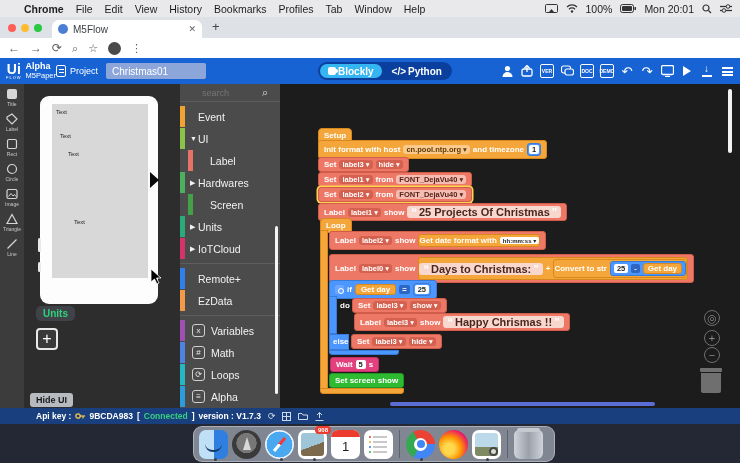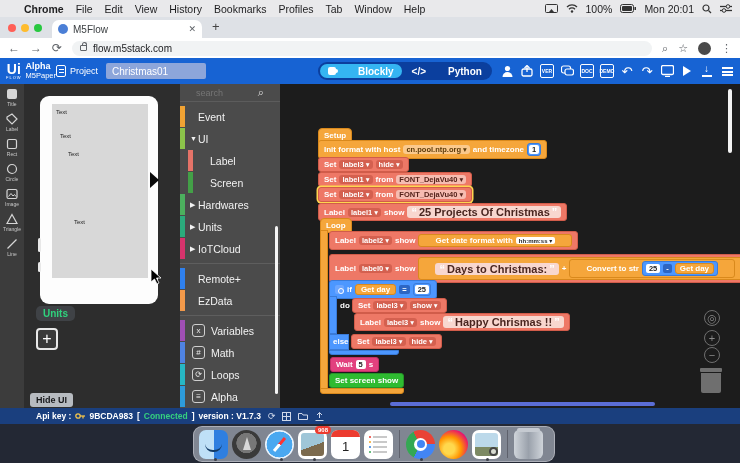--- a/index.html
+++ b/index.html
@@ -43,21 +43,21 @@
   .alpha .a { font-size:9px; font-weight:bold; }
   .alpha .d { font-size:7.5px; }
   .proj { display:flex; align-items:center; gap:4px; font-size:9px; margin-right:8px; }
   .docicon { width:10px; height:12px; border:1px solid #fff; border-radius:2px; position:relative; }
   .docicon::after { content:''; position:absolute; left:2px; top:3px; width:5px; height:1px;
     background:#fff; box-shadow:0 3px 0 #fff; }
   #projname { width:100px; height:16px; background:#8da6da; border:none; border-radius:2px;
     color:#fff; font-size:10px; padding:0 6px; font-family:inherit; }
   #modepill { margin-left:112px; background:#0b3f9e; border-radius:12px; height:18px;
     display:flex; align-items:center; padding:2px; gap:2px; }
-  .mode { display:flex; align-items:center; gap:22px; font-size:10px; font-weight:bold;
+  .mode { display:flex; align-items:center; gap:2px; font-size:10px; font-weight:bold;
     padding:0 8px; height:14px; border-radius:10px; }
   .mode.active { background:#35b5f2; }
   .puzzle { width:8px; height:8px; background:#fff; border-radius:2px; position:relative; }
   .puzzle::after { content:''; position:absolute; right:-2px; top:2px; width:4px; height:4px;
     border-radius:50%; background:#fff; }
   #hdricons { margin-left:auto; display:flex; align-items:center; gap:6px; }
   .hic { width:14px; height:14px; display:flex; align-items:center; justify-content:center;
     color:#fff; font-size:10px; }
   .badgeic { border:1px solid #fff; border-radius:2px; font-size:5px; font-weight:bold;
     padding:1px 1px; line-height:1; }
@@ -85,21 +85,21 @@
     border-left:9px solid #0a0a0a; border-top:8px solid transparent; border-bottom:8px solid transparent; }
   #unitsbadge { position:absolute; left:12px; top:222px; background:#3f4246; color:#2fd27d;
     font-weight:bold; font-size:10px; padding:2px 7px; border-radius:5px; }
   #addunit { position:absolute; left:12px; top:244px; width:22px; height:22px; border:2px solid #e8e8e8;
     border-radius:4px; color:#fff; font-size:16px; line-height:17px; text-align:center; background:#393939; }
   #hideui { position:absolute; left:6px; top:309px; background:#b7bbc0; color:#17181a;
     font-weight:bold; font-size:9px; padding:2px 6px; border-radius:3px; }
   
   #catpanel { position:absolute; left:180px; top:84px; width:100px; height:324px; background:#4b4b4b;
     color:#f2f2f2; overflow:hidden; }
-  #searchrow { display:flex; align-items:center; height:18px; padding:0 16px; border-bottom:1px solid #5c5c5c; }
+  #searchrow { display:flex; align-items:center; height:18px; padding:0 22px; border-bottom:1px solid #5c5c5c; }
   #searchrow input { flex:1; background:transparent; border:none; color:#ddd; font-size:9px;
     font-family:inherit; outline:none; width:60px; }
   .cat { display:flex; align-items:center; margin:7px 0; position:relative; min-height:15px; }
   .cat .bar { position:absolute; left:0; top:-3px; width:5px; height:21px; }
   .cat .arr { font-size:7px; margin-left:10px; width:8px; }
   .cat .noarr { margin-left:18px; }
   .cat .name { font-size:10.5px; }
   .cat .cicon { width:13px; height:13px; border:1px solid #cfcfcf; border-radius:3px; margin:0 6px 0 12px;
     font-size:8px; display:flex; align-items:center; justify-content:center; color:#e8e8e8; }
   .cat.child .name { margin-left:30px; }
@@ -117,21 +117,21 @@
   .green  { background:#2fbb31; border:1px solid #259427; }
   .selected { box-shadow:0 0 0 1.5px #ffd54f; }
   .chip { background:#d4604f; border-radius:3px; padding:0 3px; font-size:7.5px; }
   .chip.lightS { background:#f6bcb1; color:#55241c; }
   .chip.lightO { background:#fbc98c; color:#5c3a08; }
   .numbox { background:#fff; color:#222; border-radius:2px; padding:0 3px; font-size:7.5px; }
   .numwrap { background:#4c97ff; border:1px solid #3a7bd8; border-radius:3px; padding:1px; display:inline-flex; }
   .str { background:#f8d7cf; color:#4a2620; border-radius:3px; padding:0 4px; font-size:11px; }
   .str::before { content:'\201C'; color:#fff; margin-right:2px; }
   .str::after  { content:'\201D'; color:#fff; margin-left:2px; }
-  .inner-or { background:#f5a63b; border:1px solid #d9891c; border-radius:3px; padding:1px 16px;
+  .inner-or { background:#f5a63b; border:1px solid #d9891c; border-radius:3px; padding:1px 0;
     display:inline-flex; align-items:center; gap:3px; }
   .inner-bl { background:#4c97ff; border:1px solid #3a7bd8; border-radius:3px; padding:1px 3px;
     display:inline-flex; align-items:center; gap:3px; }
   .opchip { background:#2d66c3; border-radius:2px; padding:0 3px; color:#fff; font-size:7.5px; }
   .gear { width:9px; height:9px; background:#6ca6ff; border-radius:2px; position:relative; flex:none; }
   .gear::after { content:''; position:absolute; left:2.5px; top:2.5px; width:4px; height:4px;
     border:1px solid #fff; border-radius:50%; }
   .spine { position:absolute; background:#f5a63b; border:1px solid #d9891c; }
   .spine.bl { background:#4c97ff; border-color:#3a7bd8; }
   .slabel { position:absolute; font-size:8px; font-weight:bold; color:#fff; }
@@ -249,24 +249,20 @@
     <span>M5Flow</span>
     <span class="close">✕</span>
   </div>
   <span class="newtab">+</span>
 </div>
 
 <div id="toolbar">
   <span class="nav">←</span>
   <span class="nav">→</span>
   <span class="nav">⟳</span>
-  <div id="omnibox">
-    <span class="lock"></span>
-    <span>flow.m5stack.com</span>
-  </div>
   <span class="right">
     <span>⌕</span>
     <span>☆</span>
     <span class="avatar"></span>
     <span>⋮</span>
   </span>
 </div>
 
 <div id="appheader">
   <div class="uilogo">
@@ -409,28 +405,28 @@
   </div>
   <div class="cat">
     <span class="bar" style="background:#8bc34a"></span>
     <span class="arr">▼</span>
     <span class="name">UI</span>
   </div>
   <div class="cat child">
     <span class="bar" style="background:#e57368"></span>
     <span class="name">Label</span>
   </div>
+  <div class="cat">
+    <span class="bar" style="background:#4cb05e"></span>
+    <span class="arr">▶</span>
+    <span class="name">Hardwares</span>
+  </div>
   <div class="cat child">
     <span class="bar" style="background:#43a047"></span>
     <span class="name">Screen</span>
-  </div>
-  <div class="cat">
-    <span class="bar" style="background:#4cb05e"></span>
-    <span class="arr">▶</span>
-    <span class="name">Hardwares</span>
   </div>
   <div class="cat">
     <span class="bar" style="background:#2bab7c"></span>
     <span class="arr">▶</span>
     <span class="name">Units</span>
   </div>
   <div class="cat">
     <span class="bar" style="background:#d6336c"></span>
     <span class="arr">▶</span>
     <span class="name">IoTCloud</span>

